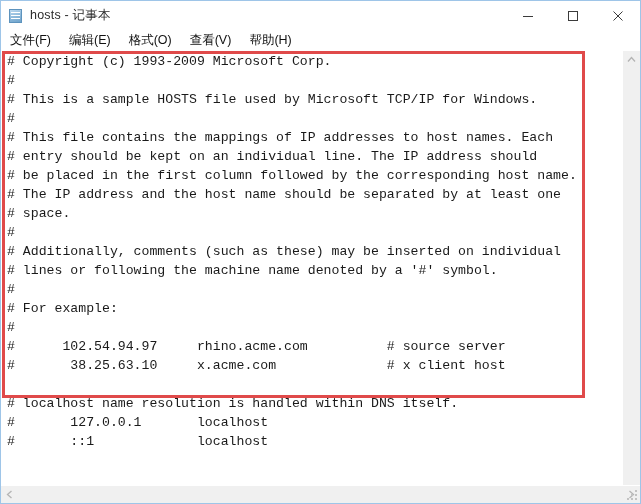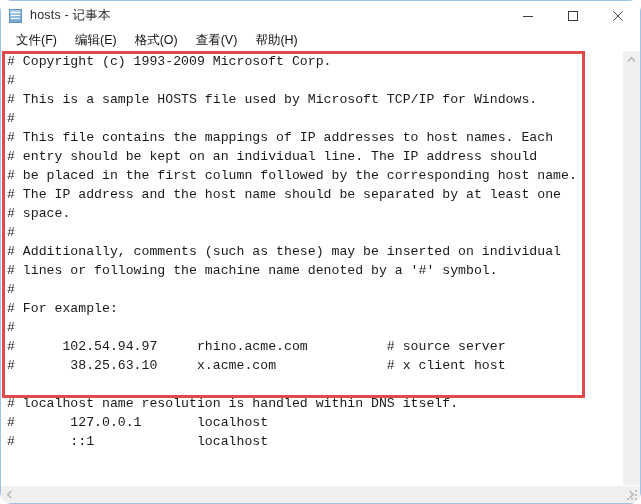--- a/index.html
+++ b/index.html
@@ -8,21 +8,20 @@
     background: #ffffff;
   }
   #app {
     position: relative;
     width: 641px;
     height: 504px;
     overflow: hidden;
     background: #ffffff;
     font-family: "Liberation Sans", sans-serif;
     box-sizing: border-box;
-    border-radius: 12px;
   }
 
   
   .window {
     position: absolute;
     left: 0; top: 0;
     width: 641px;
     height: 504px;
     box-sizing: border-box;
     border: 1px solid #9ec5e8;
@@ -88,21 +87,20 @@
   }
   .win-btn svg { display:block; }
 
   
   .menubar {
     height: 21px;
     flex: 0 0 21px;
     background: #ffffff;
     display: flex;
     align-items: flex-end;
-    padding-left: 6px;
     position: relative;
     z-index: 3;
   }
   .menu-item {
     font-size: 12.5px;
     color: #111111;
     padding: 0 9px;
     line-height: 21px;
     white-space: nowrap;
     font-family: "Liberation Sans", sans-serif;

